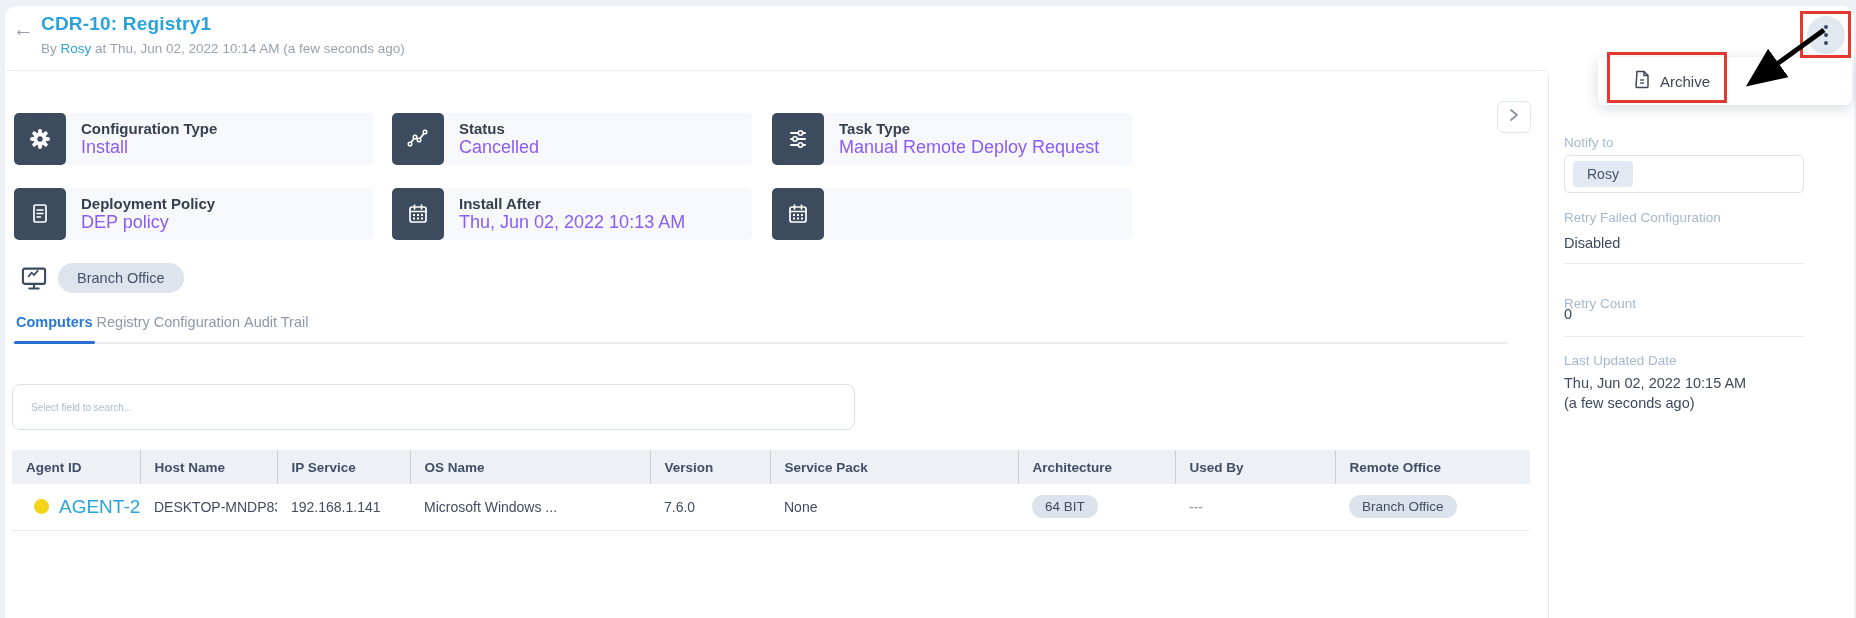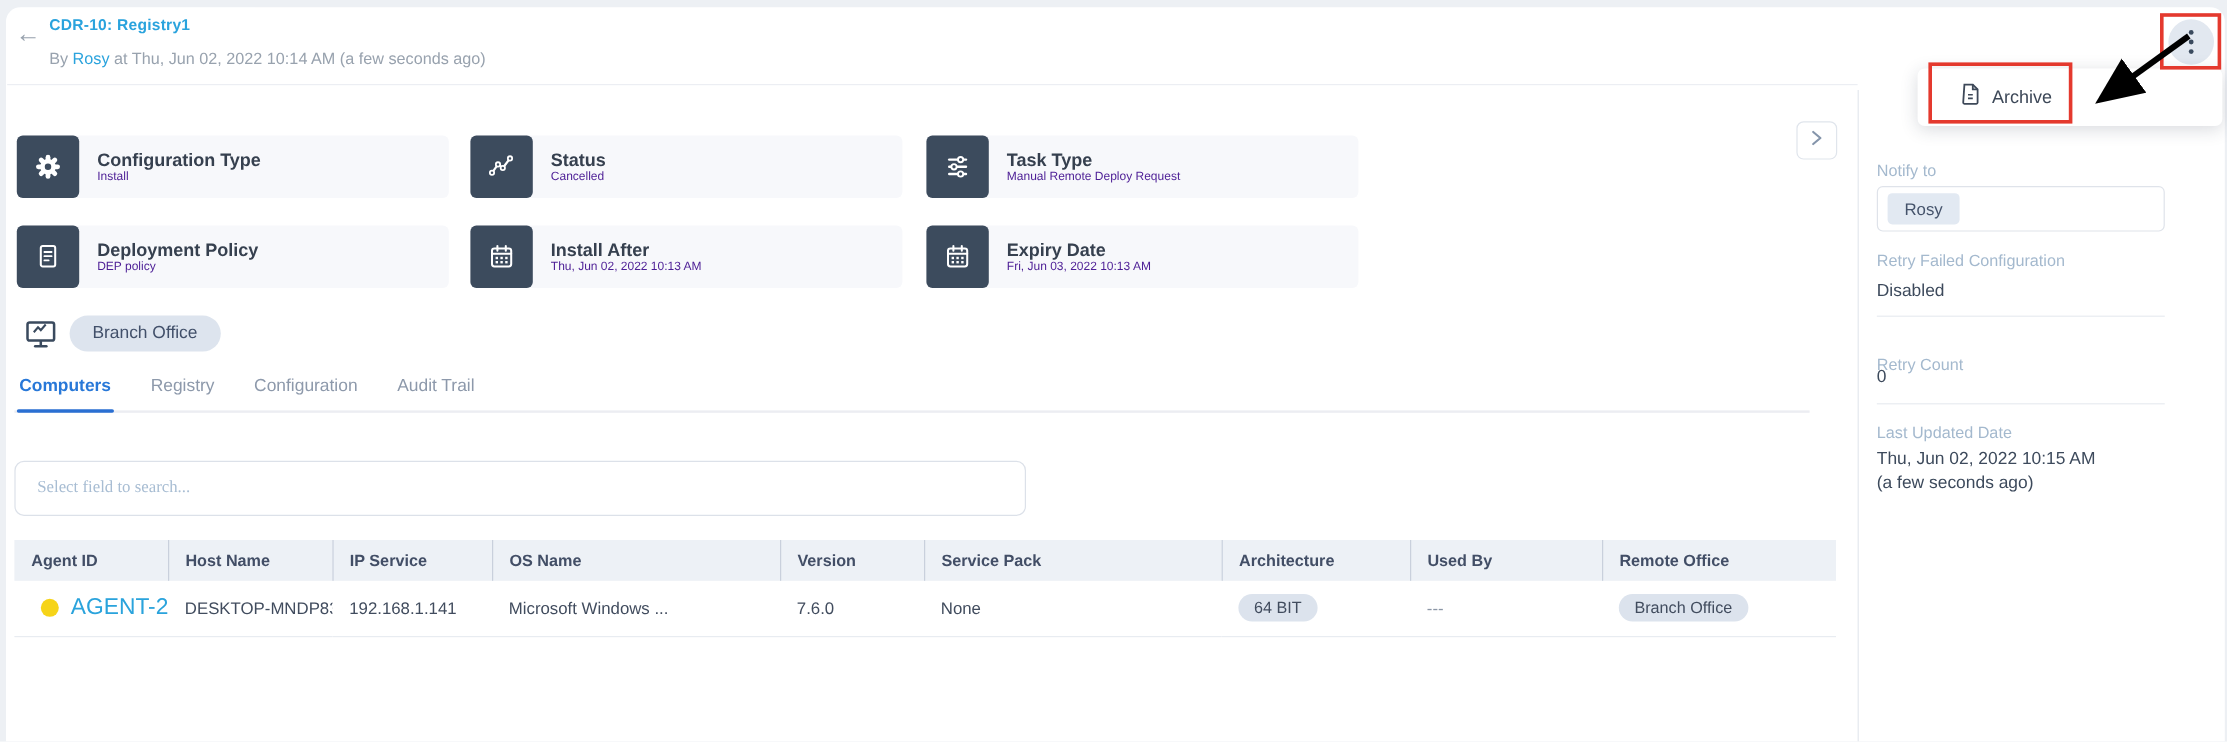--- a/index.html
+++ b/index.html
@@ -1,42 +1,42 @@
 <!DOCTYPE html>
 <html><head>
 <meta charset="utf-8">
 <style>
   *{margin:0;padding:0;box-sizing:border-box}
   html,body{width:1856px;height:618px;overflow:hidden}
   body{background:#edf0f4;font-family:"Liberation Sans",sans-serif;position:relative;color:#3d4a5c}
   .surface{position:absolute;left:5px;top:6px;right:2px;bottom:0;background:#fff;border-radius:12px 12px 0 0}
   
   .back{position:absolute;left:13px;top:17px;font-size:21px;color:#98a2ae;cursor:pointer}
-  .title{position:absolute;left:41px;top:13px;font-size:13px;font-weight:700;color:#2aa3dd;letter-spacing:.2px}
+  .title{position:absolute;left:41px;top:13px;font-size:19px;font-weight:700;color:#2aa3dd;letter-spacing:.2px}
   .byline{position:absolute;left:41px;top:41px;font-size:13.5px;color:#98a2ae}
   .byline .lnk{color:#2aa3dd;cursor:pointer}
   .hdr-div{position:absolute;left:6px;top:70px;width:1542px;height:1px;background:#eceef3}
   
   .card{position:absolute;width:360px;height:52px;display:flex;background:#f7f8fb;border-radius:5px}
   .card .ic{width:52px;height:52px;background:#3c4b5d;border-radius:5px;flex:0 0 52px;display:flex;align-items:center;justify-content:center}
   .card .tx{display:flex;flex-direction:column;justify-content:center;padding-left:15px;gap:0}
   .card .t{font-size:15px;font-weight:700;color:#36404f}
-  .card .v{font-size:10px;color:#4c1d95}
+  .card .v{font-size:18px;color:#8b5cf6}
   .c1{left:14px;top:113px}.c2{left:392px;top:113px}.c3{left:772px;top:113px}
   .c4{left:14px;top:188px}.c5{left:392px;top:188px}.c6{left:772px;top:188px}
   
   .office-ic{position:absolute;left:20px;top:264px}
   .office-pill{position:absolute;left:58px;top:263px;height:30px;line-height:30px;padding:0 19px;background:#dde4ee;border-radius:15px;font-size:14.5px;color:#42506a}
   
-  .tabs{position:absolute;left:12px;top:306px;width:1496px;height:38px;border-bottom:2px solid #ecedf2;display:flex;gap:29px;padding-left:2px}
+  .tabs{position:absolute;left:12px;top:306px;width:1496px;height:38px;border-bottom:2px solid #ecedf2;display:flex;padding-left:2px}
   .tab{font-size:14.5px;color:#8d99ab;padding:8px 2px 0 2px;position:relative;cursor:pointer;white-space:nowrap}
   .tab.active{color:#2878d8;font-weight:700}
   .tab.active::after{content:"";position:absolute;left:0;right:0;bottom:-2px;height:3px;background:#2a6fd2;border-radius:2px}
   
-  .search{position:absolute;left:12px;top:384px;width:843px;height:46px;border:1px solid #dce1e9;border-radius:8px;padding:0 18px;font-size:14px;color:#41506b;outline:none;font-family:Liberation Serif, serif}
+  .search{position:absolute;left:12px;top:384px;width:843px;height:46px;border:1px solid #dce1e9;border-radius:8px;padding:0 18px;font-size:10px;color:#41506b;outline:none;font-family:Liberation Sans, sans-serif}
   .search::placeholder{color:#a8bdd3}
   
   table{position:absolute;left:12px;top:450px;width:1518px;border-collapse:collapse;table-layout:fixed}
   thead th{background:#edf1f6;height:34px;text-align:left;font-size:13.5px;font-weight:700;color:#424e66;padding:0 0 0 14px;white-space:nowrap}
   thead th + th{border-left:1px solid #c9d0dc}
   tbody td{height:46px;border-bottom:1px solid #e8ecf1;font-size:14px;color:#414c5e;padding-left:14px;white-space:nowrap;overflow:hidden}
   .agent-cell{display:flex;align-items:center;gap:10px;padding-left:8px}
   .dot{width:15px;height:15px;border-radius:50%;background:#f6d419;flex:0 0 15px}
   .agent-link{color:#2aa3dc;font-size:19px;cursor:pointer}
   .pill{display:inline-block;padding:4px 13px;background:#dce3ed;border-radius:13px;font-size:13.5px;color:#414c5e}
@@ -176,24 +176,20 @@
         <g fill="#fff">
           <rect x="7" y="12" width="2" height="2"></rect>
           <rect x="11" y="12" width="2" height="2"></rect>
           <rect x="15" y="12" width="2" height="2"></rect>
           <rect x="7" y="15.5" width="2" height="2"></rect>
           <rect x="11" y="15.5" width="2" height="2"></rect>
           <rect x="15" y="15.5" width="2" height="2"></rect>
         </g>
       </svg>
   </span>
-  <span class="tx">
-      <span class="t">Expiry Date</span>
-      <span class="v">Fri, Jun 03, 2022 10:13 AM</span>
-    </span>
 </div>
 
 <span class="office-ic">
   <svg width="28" height="28" viewBox="0 0 24 24" fill="none">
       <rect x="2.5" y="4" width="19" height="13" rx="1.5" stroke="#3a4a5e" stroke-width="1.8"></rect>
       <line x1="12" y1="17" x2="12" y2="20.5" stroke="#3a4a5e" stroke-width="1.8"></line>
       <line x1="8" y1="21" x2="16" y2="21" stroke="#3a4a5e" stroke-width="1.8" stroke-linecap="round"></line>
       <polyline points="7,11 10,7.5 12,9.5 15.5,5.5" stroke="#3a4a5e" stroke-width="1.5" fill="none"></polyline>
     </svg>
 </span>

